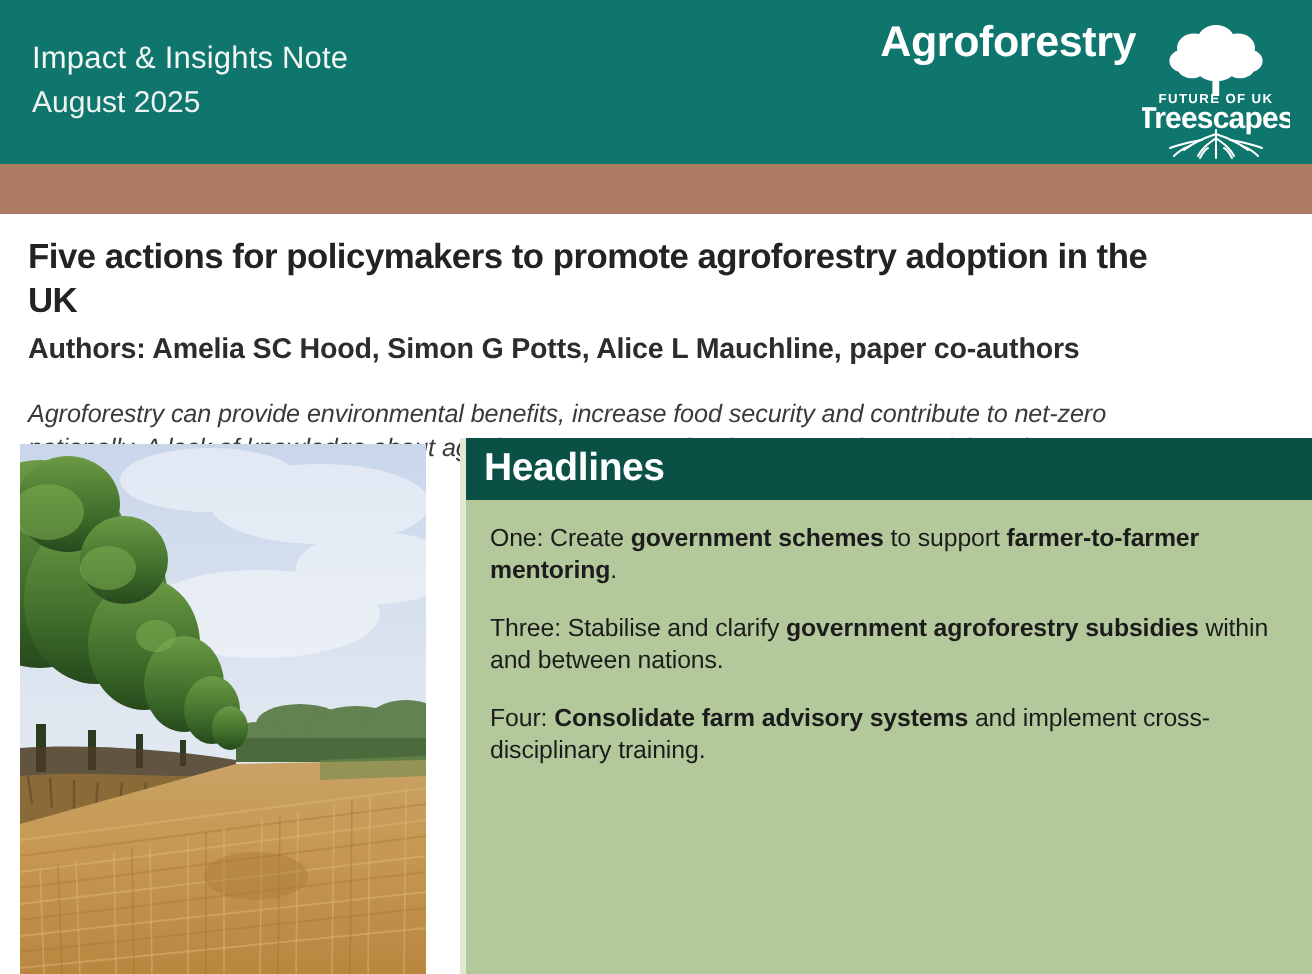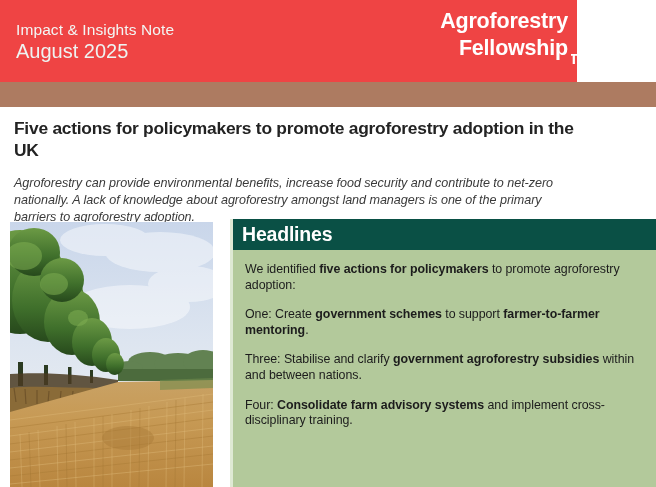--- a/index.html
+++ b/index.html
@@ -5,32 +5,32 @@
   html,body{margin:0;padding:0;}
   body{
     width:656px;height:487px;overflow:hidden;background:#ffffff;
     font-family:"Liberation Sans","DejaVu Sans",sans-serif;
     -webkit-font-smoothing:antialiased;
   }
   .page{position:relative;width:656px;height:487px;background:#fff;}
 
   
   .header{
-    position:absolute;left:0;top:0;width:577px;height:82px;
-    background:#ef4444;
+    position:absolute;left:0;top:0;width:656px;height:82px;
+    background:#0f766e;
   }
   .hdr-left{
     position:absolute;left:16px;top:20px;color:#ffffff;
   }
   .hdr-kicker{
     font-size:15.5px;line-height:19px;font-weight:400;letter-spacing:.1px;
     color:#f2f6f4;
   }
   .hdr-date{
-    font-size:20px;line-height:19px;font-weight:400;margin-top:3px;
+    font-size:15px;line-height:19px;font-weight:400;margin-top:3px;
     color:#eef3f1;
   }
   .hdr-title{
     position:absolute;left:318px;top:8px;width:250px;
     text-align:right;color:#ffffff;
     font-size:21.5px;font-weight:bold;line-height:27px;letter-spacing:-.2px;
   }
 
   
   .logo{
@@ -102,21 +102,20 @@
 
   <div class="header">
 
     <div class="hdr-left">
       <div class="hdr-kicker">Impact &amp; Insights Note</div>
       <div class="hdr-date">August 2025</div>
     </div>
 
     <div class="hdr-title">
       <div>Agroforestry</div>
-      <div>Fellowship</div>
     </div>
 
     <div class="logo">
       <svg width="74" height="76" viewBox="0 0 74 76">
 
         <g fill="#ffffff">
           <ellipse cx="37" cy="16.5" rx="9.5" ry="8"></ellipse>
           <ellipse cx="26" cy="20" rx="8.5" ry="7.2"></ellipse>
           <ellipse cx="48" cy="20" rx="8.5" ry="7.2"></ellipse>
           <ellipse cx="20.5" cy="26.5" rx="6.8" ry="5.6"></ellipse>
@@ -150,20 +149,21 @@
           <path d="M41 70 C43 71 44 73 45 75"></path>
         </g>
       </svg>
     </div>
   </div>
 
   <div class="tanbar"></div>
 
   <div class="titleblock">
     <div class="doc-title">Five actions for policymakers to promote agroforestry adoption in the UK</div>
+    <div class="doc-authors">Authors: Amelia SC Hood, Simon G Potts, Alice L Mauchline, paper co-authors</div>
     <div class="doc-intro">Agroforestry can provide environmental benefits, increase food security and contribute to net-zero nationally. A lack of knowledge about agroforestry amongst land managers is one of the primary barriers to agroforestry adoption.</div>
   </div>
 
   <div class="photo">
     <svg width="203" height="265" viewBox="0 0 203 265" preserveAspectRatio="xMidYMid slice">
       <defs>
         <linearGradient id="sky" x1="0" y1="0" x2="0" y2="1">
           <stop offset="0%" stop-color="#c9d6ea"></stop>
           <stop offset="45%" stop-color="#dde5f0"></stop>
           <stop offset="100%" stop-color="#f0f2f2"></stop>
@@ -275,20 +275,19 @@
 
       <path d="M150 158 L203 156 L203 166 L150 168 Z" fill="#6f8a4d" opacity="0.6"></path>
     </svg>
   </div>
 
   <div class="panel">
     <div class="panel-head">
       <div class="panel-head-label">Headlines</div>
     </div>
     <div class="panel-body" id="headlines-body">
-        <div class="hl-p"><span>We identified </span><b>five actions for policymakers</b><span> to promote agroforestry adoption:</span></div>
         <div class="hl-p"><span>One: Create </span><b>government schemes</b><span> to support </span><b>farmer-to-farmer mentoring</b><span>.</span></div>
         <div class="hl-p"><span>Three: Stabilise and clarify </span><b>government agroforestry subsidies</b><span> within and between nations.</span></div>
         <div class="hl-p"><span>Four: </span><b>Consolidate farm advisory systems</b><span> and implement cross-disciplinary training.</span></div>
       </div>
   </div>
 
 </div>
 
 </body></html>

